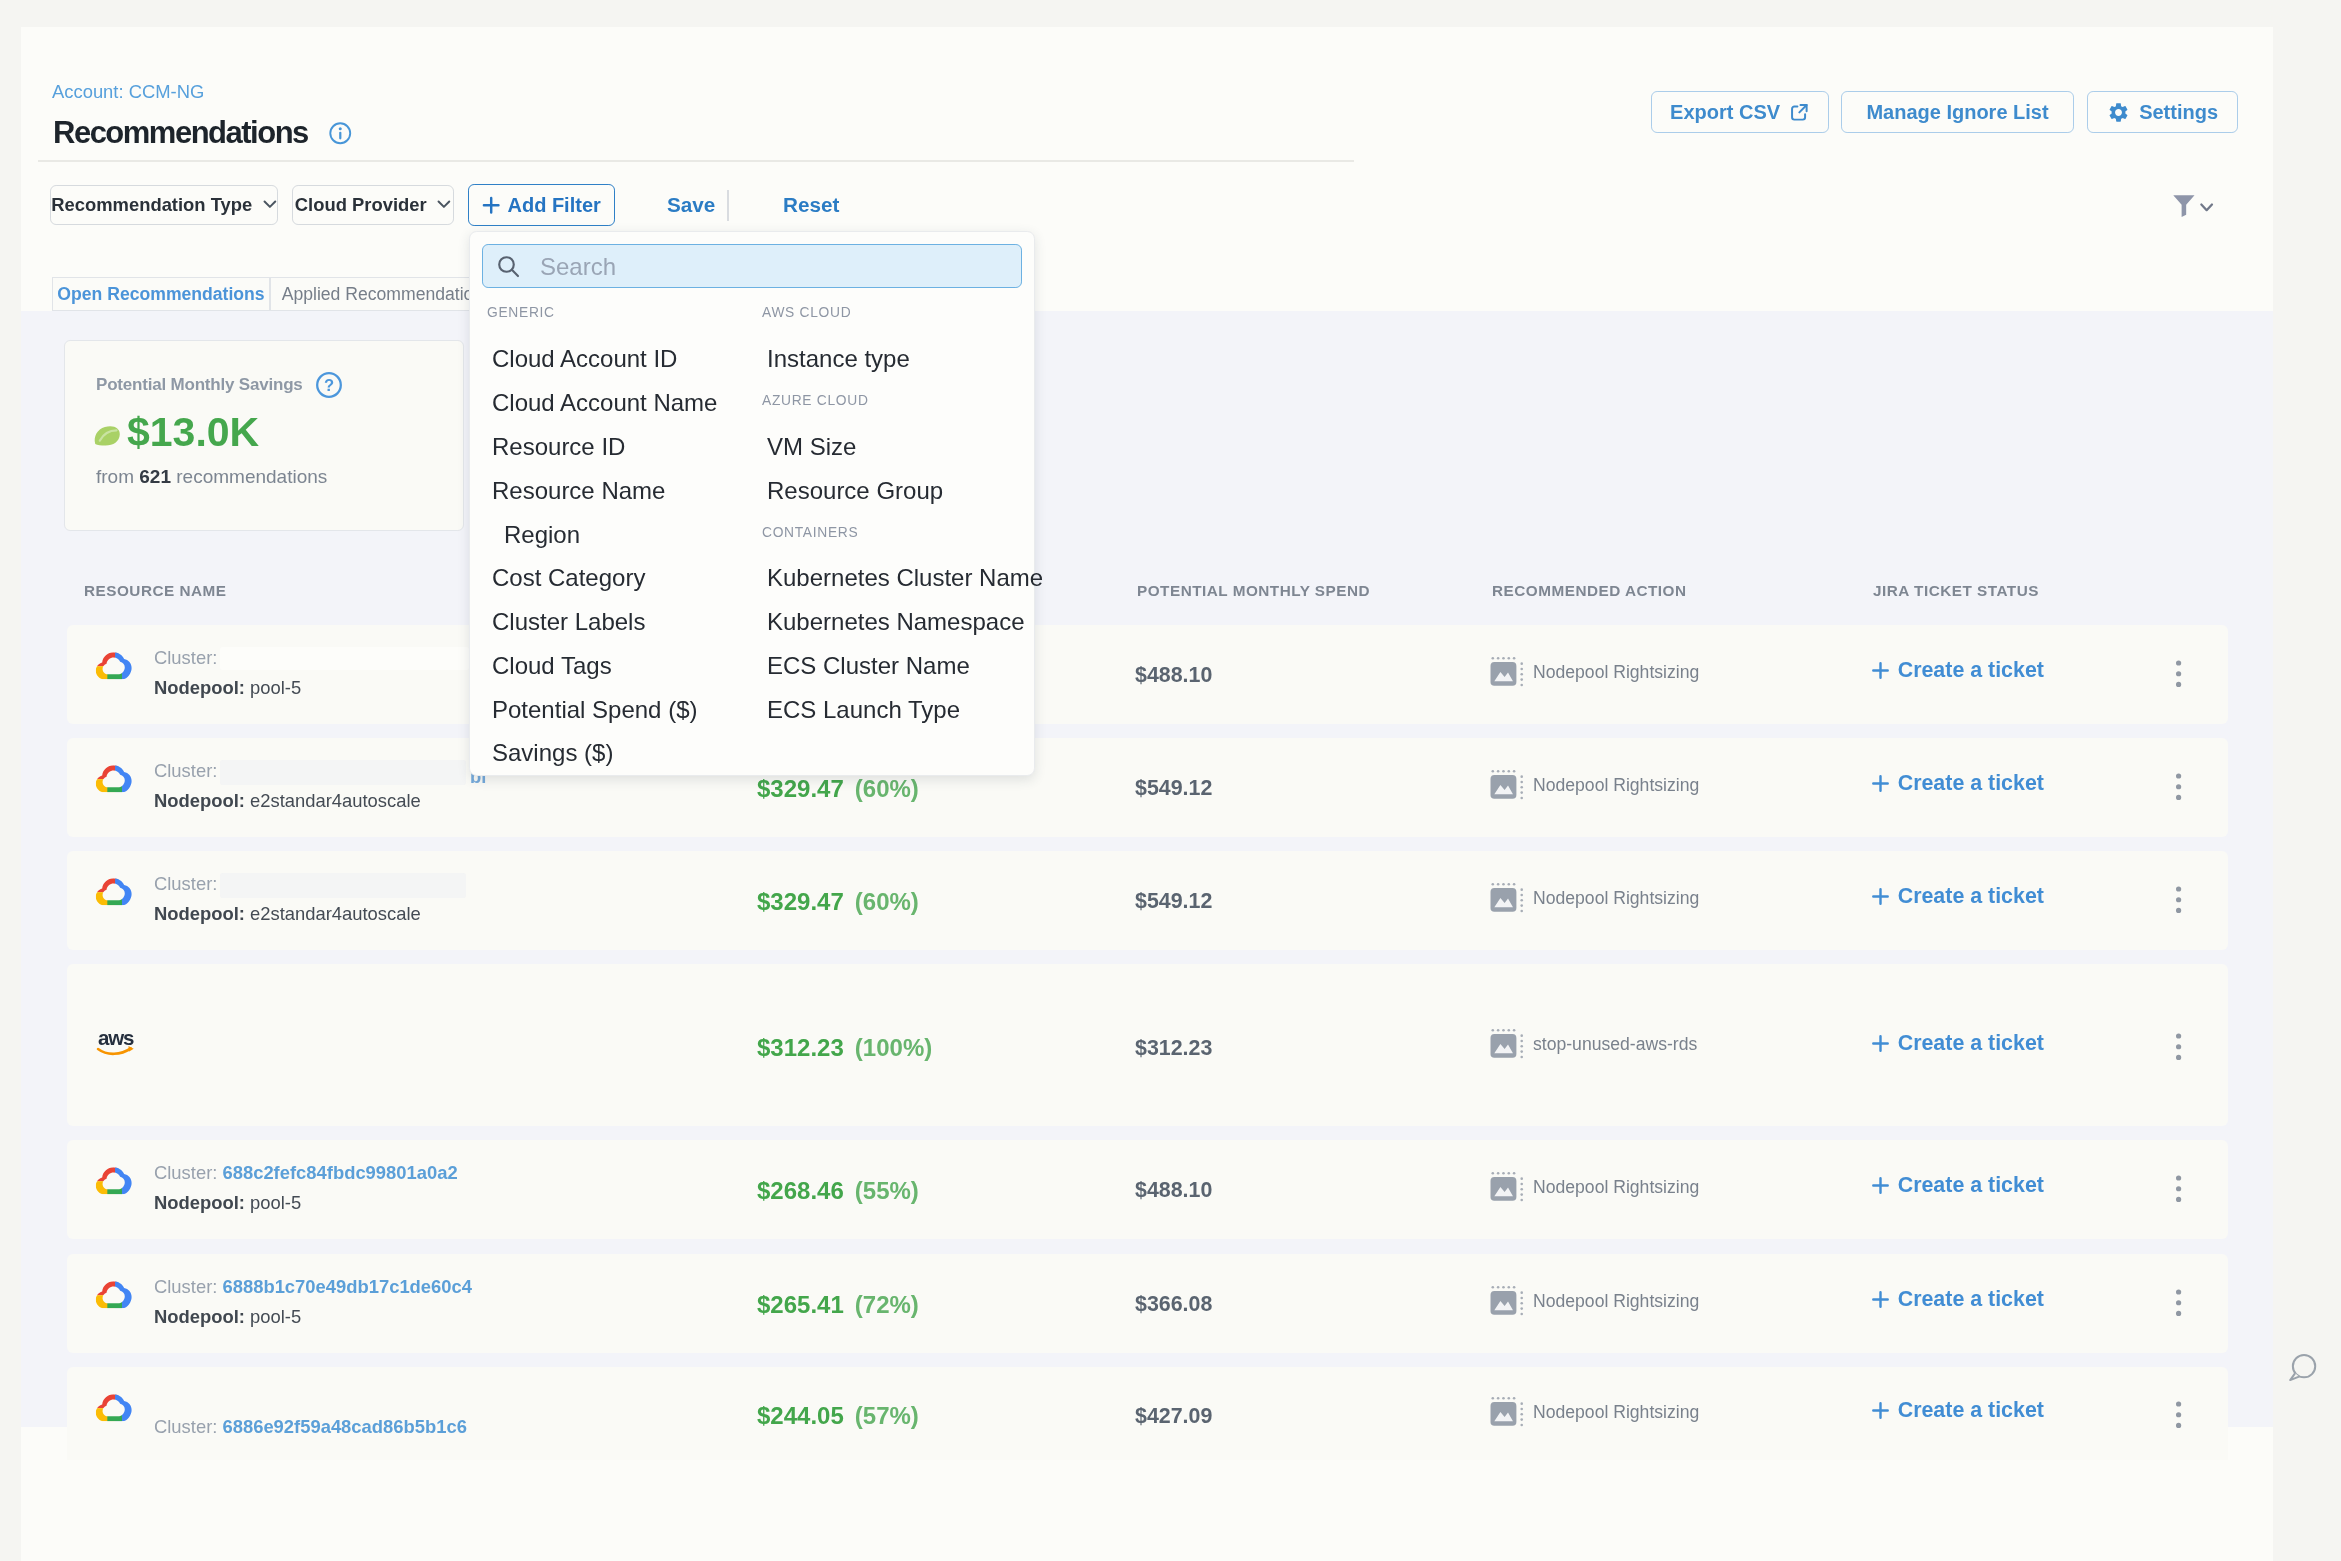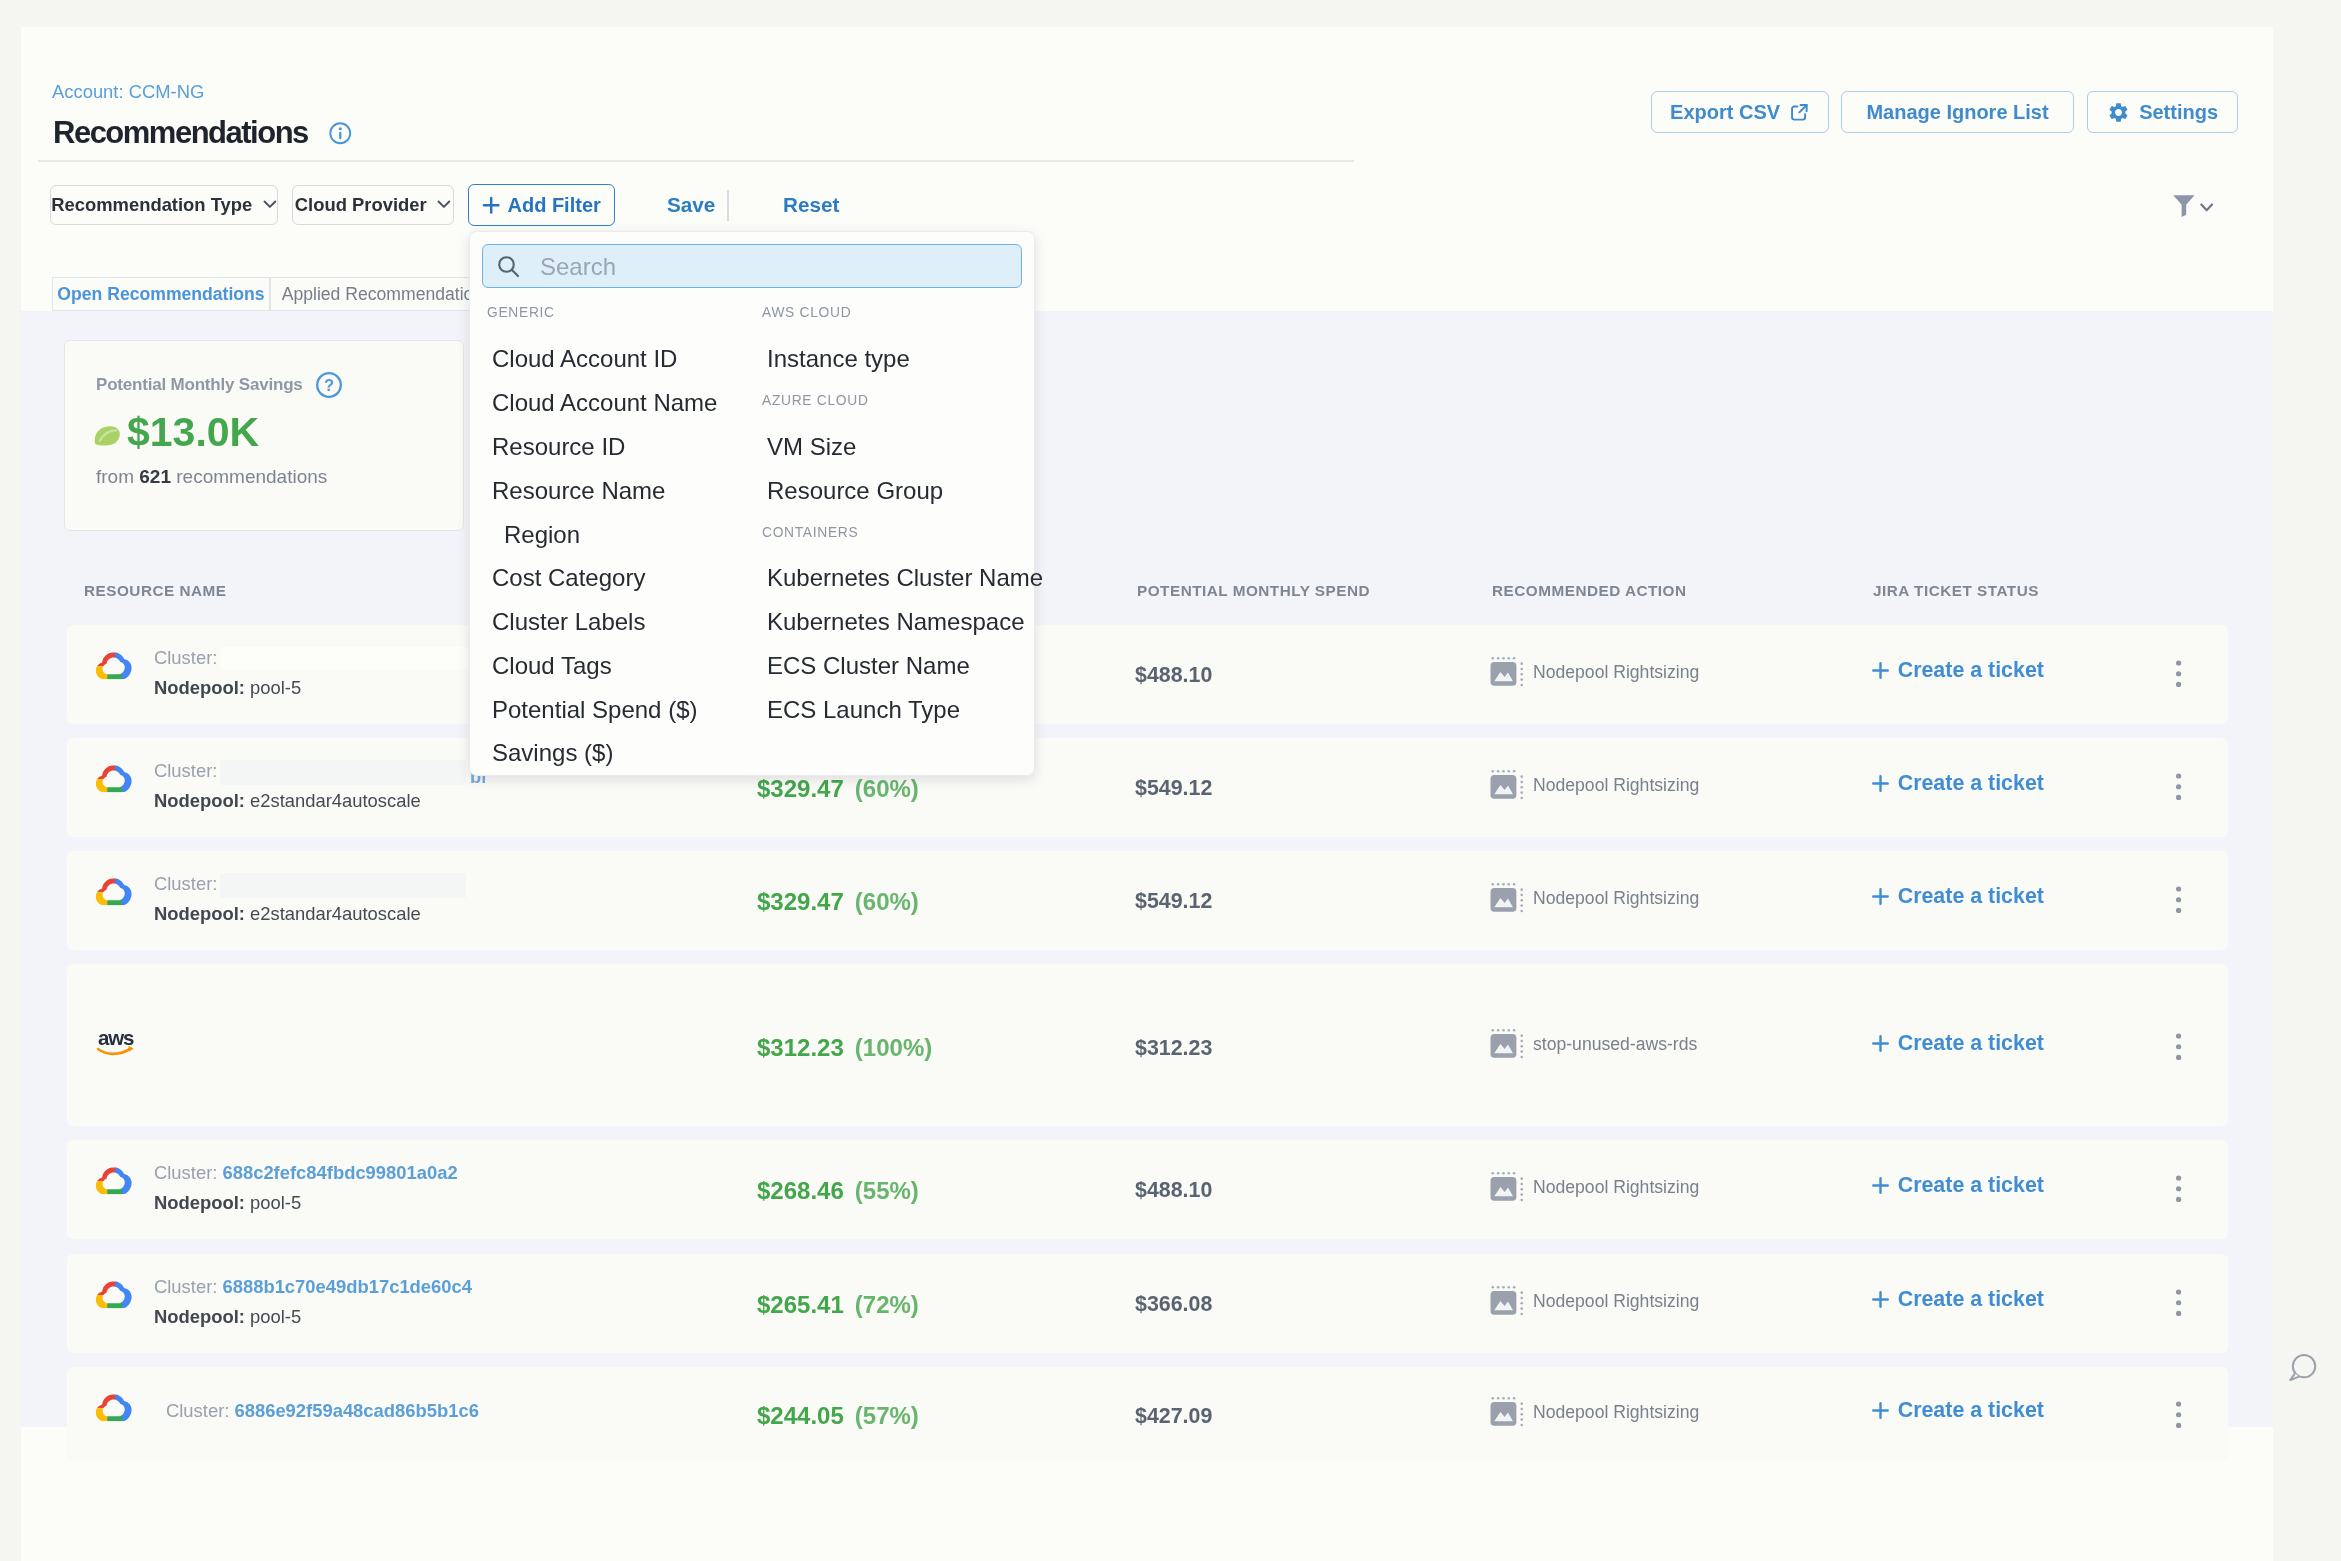--- a/index.html
+++ b/index.html
@@ -398,21 +398,21 @@
           </clipPath>
         </defs>
         <g clip-path="url(#g7)">
           <rect x="0" y="0" width="29" height="21" fill="#e94335"></rect>
           <rect x="26" y="0" width="22" height="48" fill="#4285f4"></rect>
           <rect x="0" y="21" width="26" height="27" fill="#fbbc05"></rect>
           <rect x="16" y="30" width="19" height="18" fill="#34a853"></rect>
         </g>
         <path transform="translate(9.2,7.9) scale(0.62)" d="M12.5 38 C6 38 1 33 1 26.8 C1 21.7 4.5 17.4 9.3 16.1 C10.2 8.7 16.6 3 24.2 3 C30.2 3 35.4 6.6 37.8 11.8 C43.4 12.8 47.5 17.6 47.5 23.4 C47.5 29.9 42.2 38 35.7 38 Z" fill="#fafaf6"></path>
       </svg>
-    <div class="abs" style="left:87px; top:32px; line-height:24.5px;margin-left:12px;"><span class="clusterlab">Cluster: </span><span class="clusterval">6886e92f59a48cad86b5b1c6</span></div>
+    <div class="abs" style="left:87px; top:48px; line-height:24.5px;"><span class="clusterlab">Cluster: </span><span class="clusterval">6886e92f59a48cad86b5b1c6</span></div>
     <div class="abs" style="left:690px; top:35px;"><span class="grn">$244.05</span>&nbsp;<span class="grnpct">(57%)</span></div>
     <div class="spend" style="left:1068px; top:37px;">$427.09</div>
     <svg class="abs" style="left:1422px; top:29px;" width="35" height="32" viewBox="0 0 46 42">
         <g fill="#a7adb6">
           <circle cx="5" cy="3" r="1.7"></circle>
           <circle cx="12" cy="3" r="1.7"></circle>
           <circle cx="19" cy="3" r="1.7"></circle>
           <circle cx="26" cy="3" r="1.7"></circle>
           <circle cx="33" cy="3" r="1.7"></circle>
           <circle cx="43" cy="10" r="1.7"></circle>

